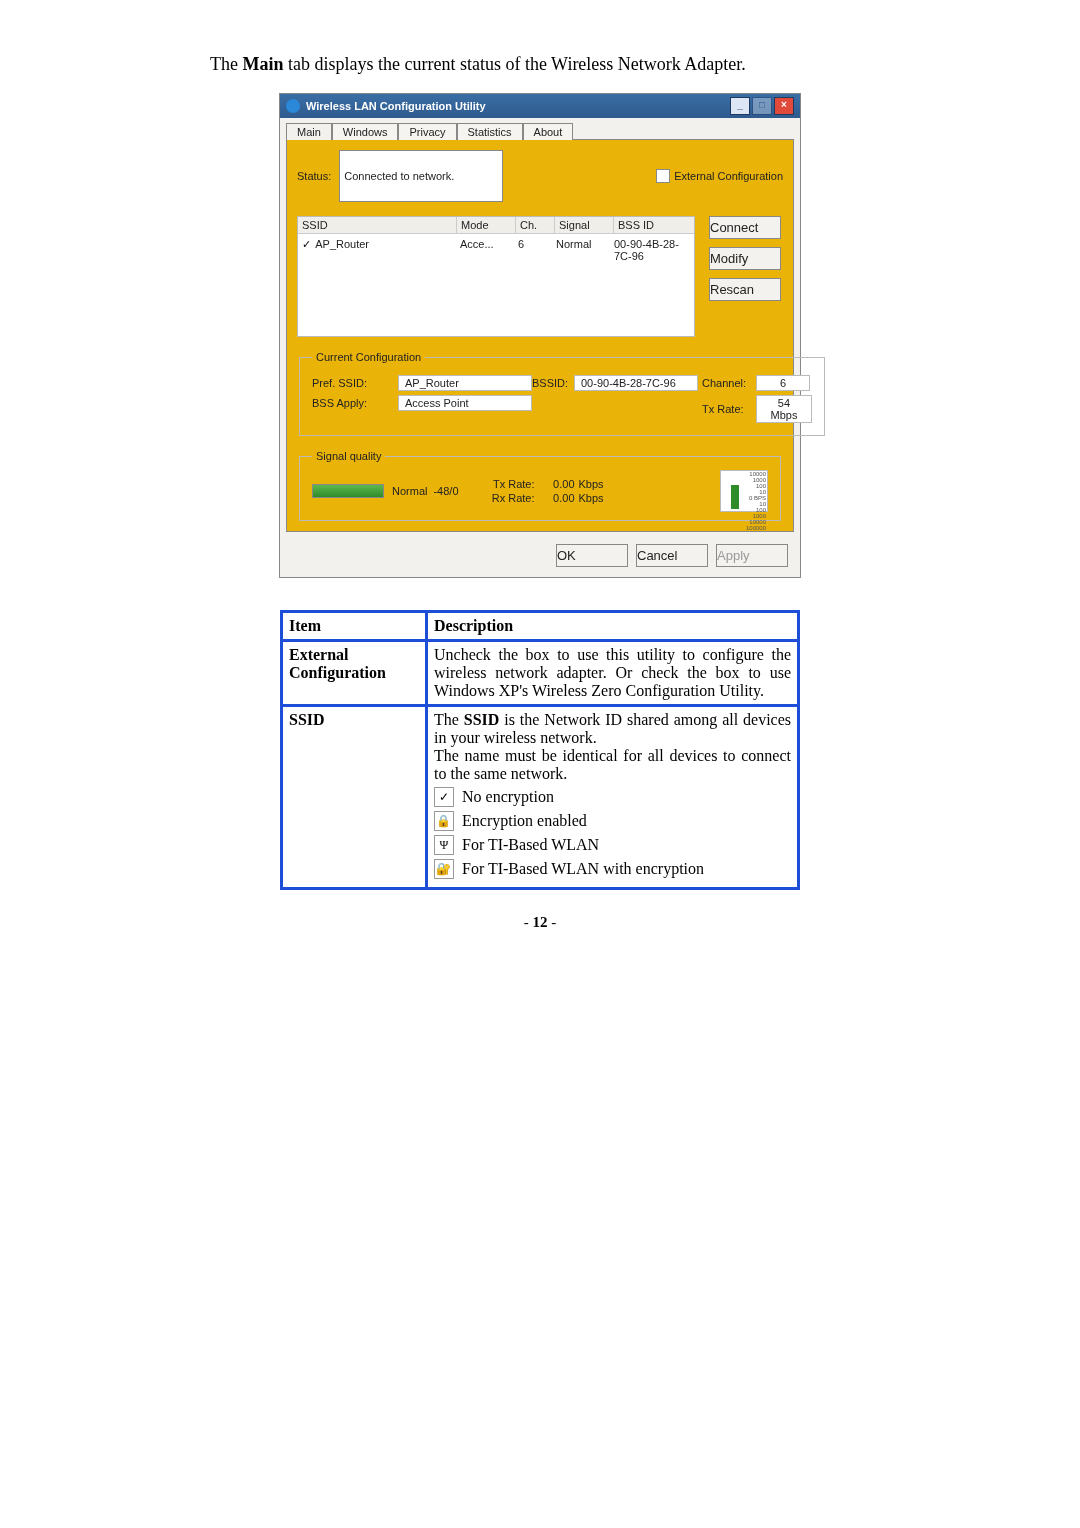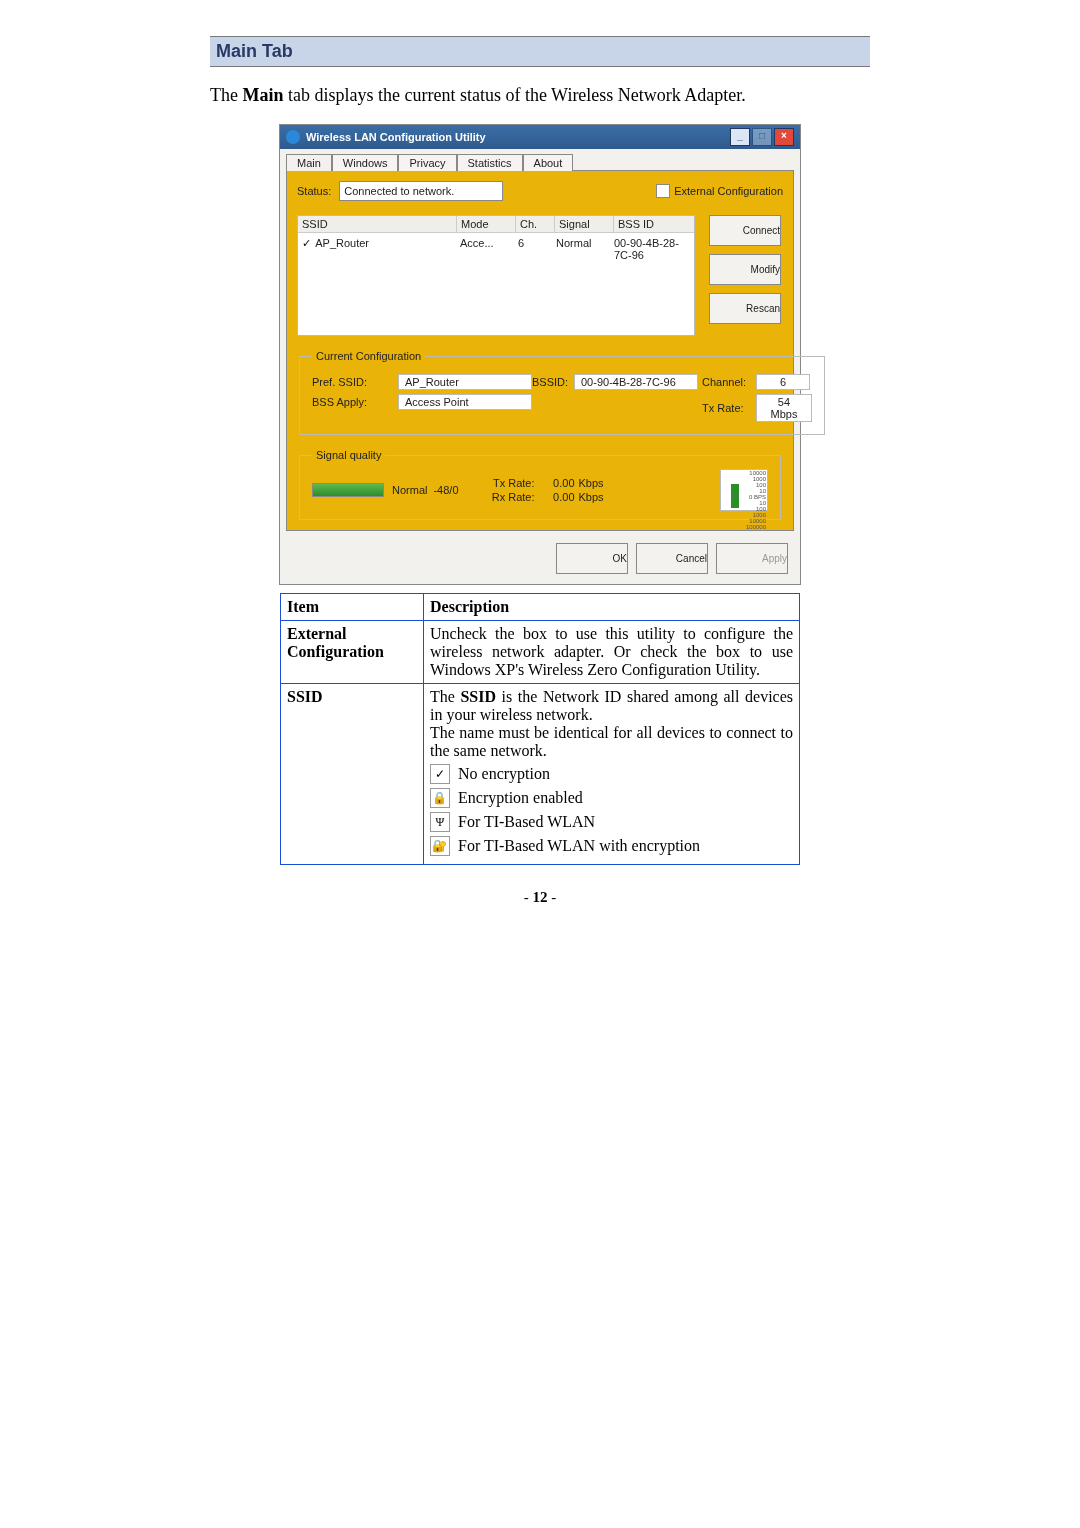--- a/index.html
+++ b/index.html
@@ -22,21 +22,21 @@
     font-weight: bold;
     font-size: 18px;
     color: #2a3a66;
   }
   .intro {
     margin: 18px 0 18px 0;
     font-size: 18px;
   }
   .shot {
     display: block;
-    margin: 0 auto 8px auto;
+    margin: 0 auto 32px auto;
     border: 1px solid #888;
     width: 520px;
     background: #f2f1ee;
     font-family: Tahoma, Arial, sans-serif;
     font-size: 11px;
     color: #222;
   }
   .titlebar {
     background: linear-gradient(#3a6ea5, #2f5a8e);
     color: #fff;
@@ -87,35 +87,35 @@
     border: 1px solid #888;
     margin: 0 6px 6px 6px;
     padding: 10px;
     background: #eab308;
   }
   .row { display: flex; align-items: center; }
   .status-label { margin-right: 8px; }
   .textbox {
     background: #fff;
     border: 1px solid #888;
-    padding: 2px 4px;
+    padding: 18px 4px;
     height: 14px;
     line-height: 14px;
     font-size: 11px;
   }
   .chk {
     width: 12px; height: 12px; border:1px solid #888; background:#fff; margin-right:4px; display:inline-block;
   }
   .btn {
     border: 1px solid #888;
     background: #f4f2ee;
-    padding: 9px 0;
+    padding: 3px 0;
     width: 70px;
-    text-align: right;
-    font-size: 10px;
+    text-align: left;
+    font-size: 13px;
     margin-bottom: 8px;
   }
   .btn.disabled { color:#9a9a9a; }
   .ssid-area {
     display: flex;
     margin-top: 14px;
   }
   .list {
     flex: 1;
     border: 1px solid #bbb;
@@ -184,39 +184,36 @@
   .dlg-buttons { display:flex; justify-content:flex-end; gap:8px; padding:6px 12px 10px 12px; }
   .dlg-buttons .btn { width:70px; margin:0; }
   
   table.desc {
     border-collapse: collapse;
     margin: 0 auto;
     width: 520px;
     font-size: 16px;
   }
   table.desc th, table.desc td {
-    border: 1px solid #1d4ed8;
+    border: 3px solid #1d4ed8;
     padding: 4px 6px;
     vertical-align: top;
   }
   table.desc th { text-align:left; background:#fff; }
   table.desc td { text-align: justify; }
   table.desc .row2 td { text-align: left; }
   .icon-cell { display:flex; align-items:center; gap:8px; margin:4px 0; }
   .ico { width:18px; height:18px; border:1px solid #999; display:flex; align-items:center; justify-content:center; font-size:12px; background:#fff; }
   .pgnum { text-align:center; margin-top:24px; font-size:15px; }
 </style>
 </head>
 <body>
 
 <div class="page">
 
-  <div class="header-bar">
-    <span>Main Tab</span>
-  </div>
 
   <p class="intro">
     <span>The </span><b>Main</b><span> tab displays the current status of the Wireless Network Adapter.</span>
   </p>
 
   <div class="shot">
     <div class="titlebar">
       <span class="icon"></span>
       <span>Wireless LAN Configuration Utility</span>
       <span class="spacer"></span>

